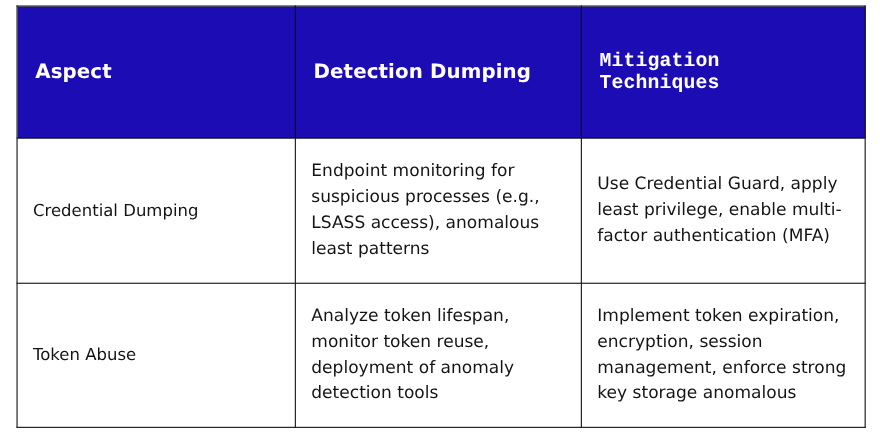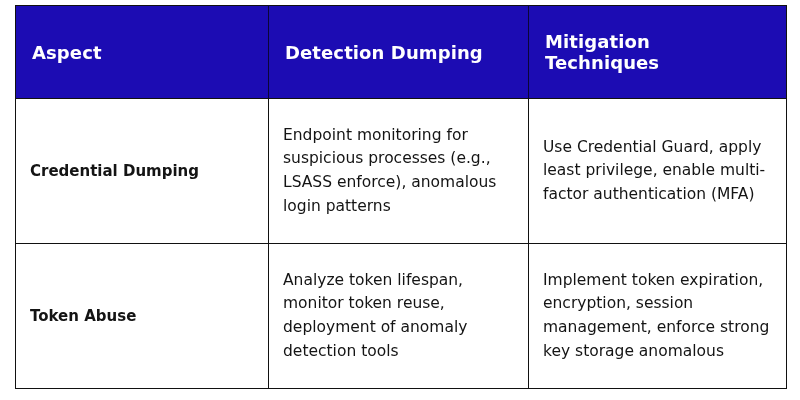--- a/index.html
+++ b/index.html
@@ -29,55 +29,55 @@
     border-collapse: collapse;
     table-layout: fixed;
   }
 
   
   col.c-aspect     { width: 253px; }
   col.c-detection  { width: 260px; }
   col.c-mitigation { width: 258px; }
 
   thead tr.header-row {
-    height: 93px;
+    height: 120px;
   }
 
   th.header-cell {
     background: #1C0CB3;
     color: #ffffff;
     font-size: 18px;
     font-weight: bold;
     text-align: left;
     vertical-align: middle;
     padding: 0 16px;
     border: 1px solid #111111;
     border-left-color: #0a0636;
     border-right-color: #0a0636;
     letter-spacing: 0.1px;
   }
   th.header-cell.first { border-left-color: #111111; }
-  th.header-cell.last  { border-right-color: #111111; }
+  th.header-cell.last  { border-right-color: #111111; font-family: Liberation Mono, monospace; }
 
   tbody tr.data-row {
     height: 130px;
   }
 
   td.body-cell {
     border: 1px solid #111111;
     vertical-align: middle;
     padding: 10px 14px;
     font-size: 15.5px;
     line-height: 1.52;
     color: #141414;
     background: #ffffff;
   }
 
   td.body-cell.aspect-cell {
-    font-weight: bold;
+    font-weight: normal;
     font-size: 15px;
   }
 </style>
 </head>
 <body>
 
 <div id="table-wrap">
   <table class="cmp-table">
     <colgroup>
       <col class="c-aspect">
@@ -87,21 +87,21 @@
     <thead>
       <tr class="header-row">
         <th class="header-cell first">Aspect</th>
         <th class="header-cell">Detection Dumping</th>
         <th class="header-cell last">Mitigation Techniques</th>
       </tr>
     </thead>
     <tbody>
       <tr class="data-row">
         <td class="body-cell aspect-cell">Credential Dumping</td>
-        <td class="body-cell">Endpoint monitoring for suspicious processes (e.g., LSASS enforce), anomalous login patterns</td>
+        <td class="body-cell">Endpoint monitoring for suspicious processes (e.g., LSASS access), anomalous least patterns</td>
         <td class="body-cell">Use Credential Guard, apply least privilege, enable multi-factor authentication (MFA)</td>
       </tr>
       <tr class="data-row">
         <td class="body-cell aspect-cell">Token Abuse</td>
         <td class="body-cell">Analyze token lifespan, monitor token reuse, deployment of anomaly detection tools</td>
         <td class="body-cell">Implement token expiration, encryption, session management, enforce strong key storage anomalous</td>
       </tr>
     </tbody>
   </table>
 </div>

